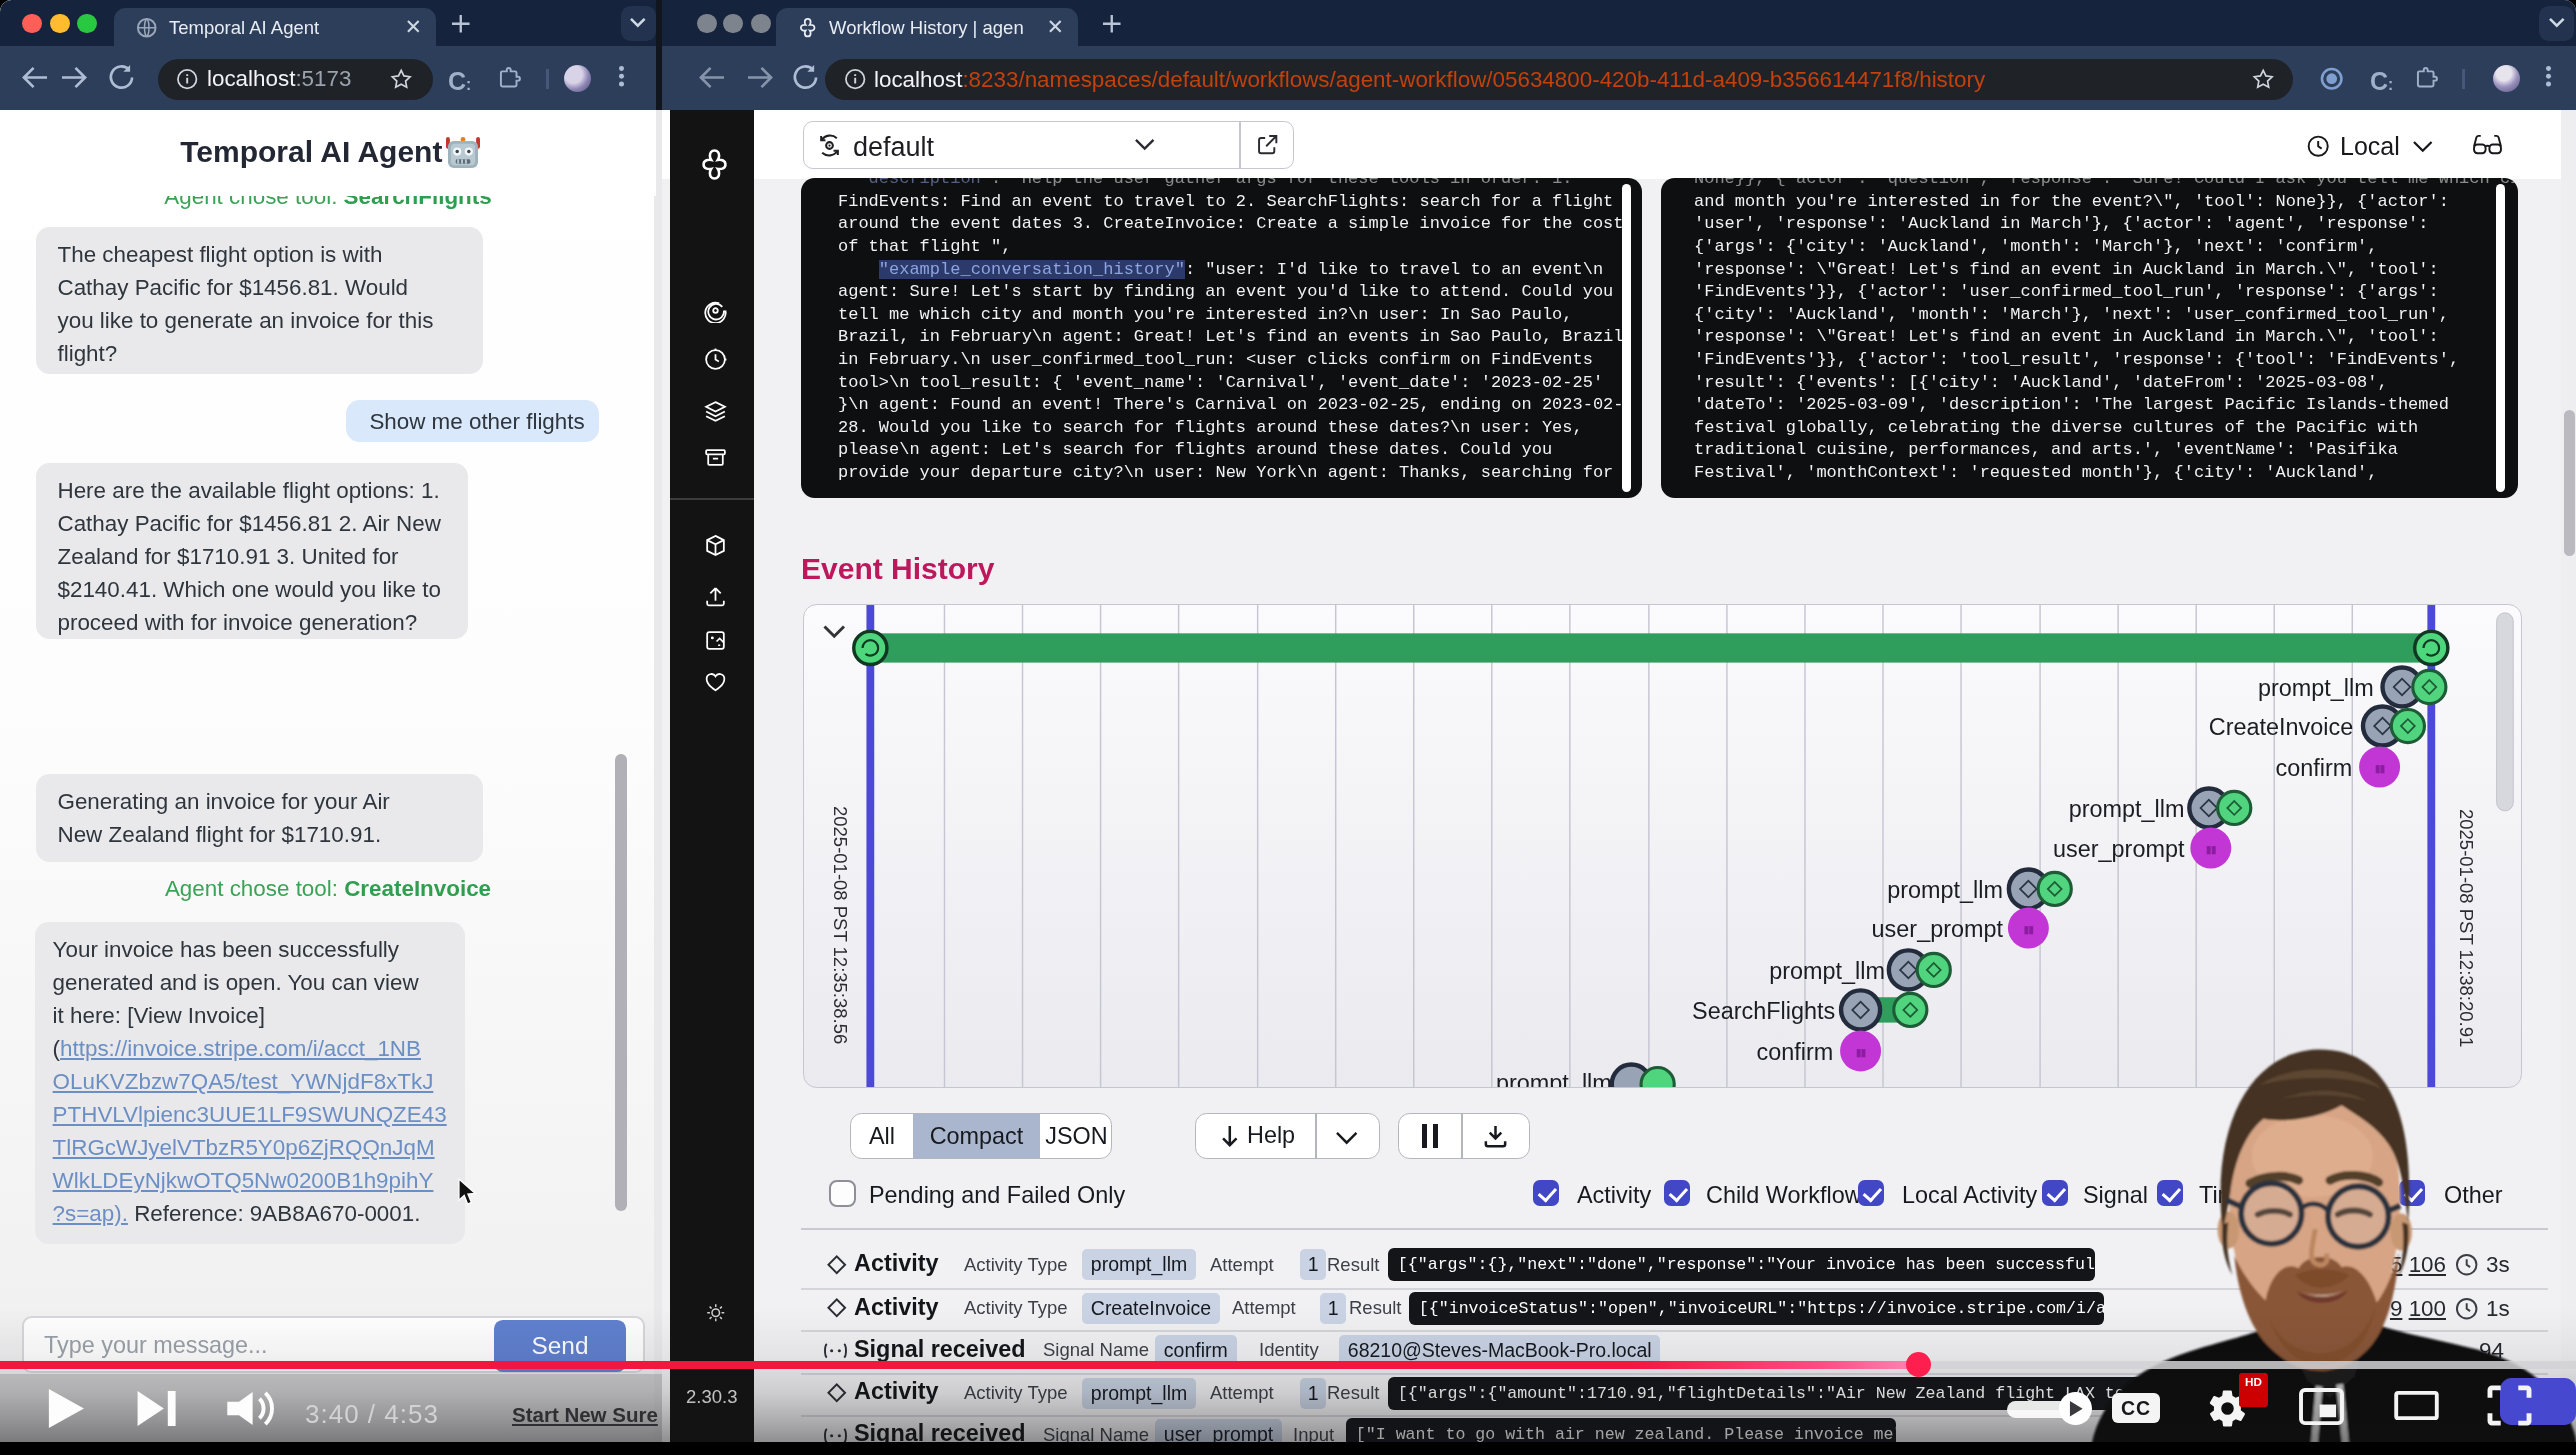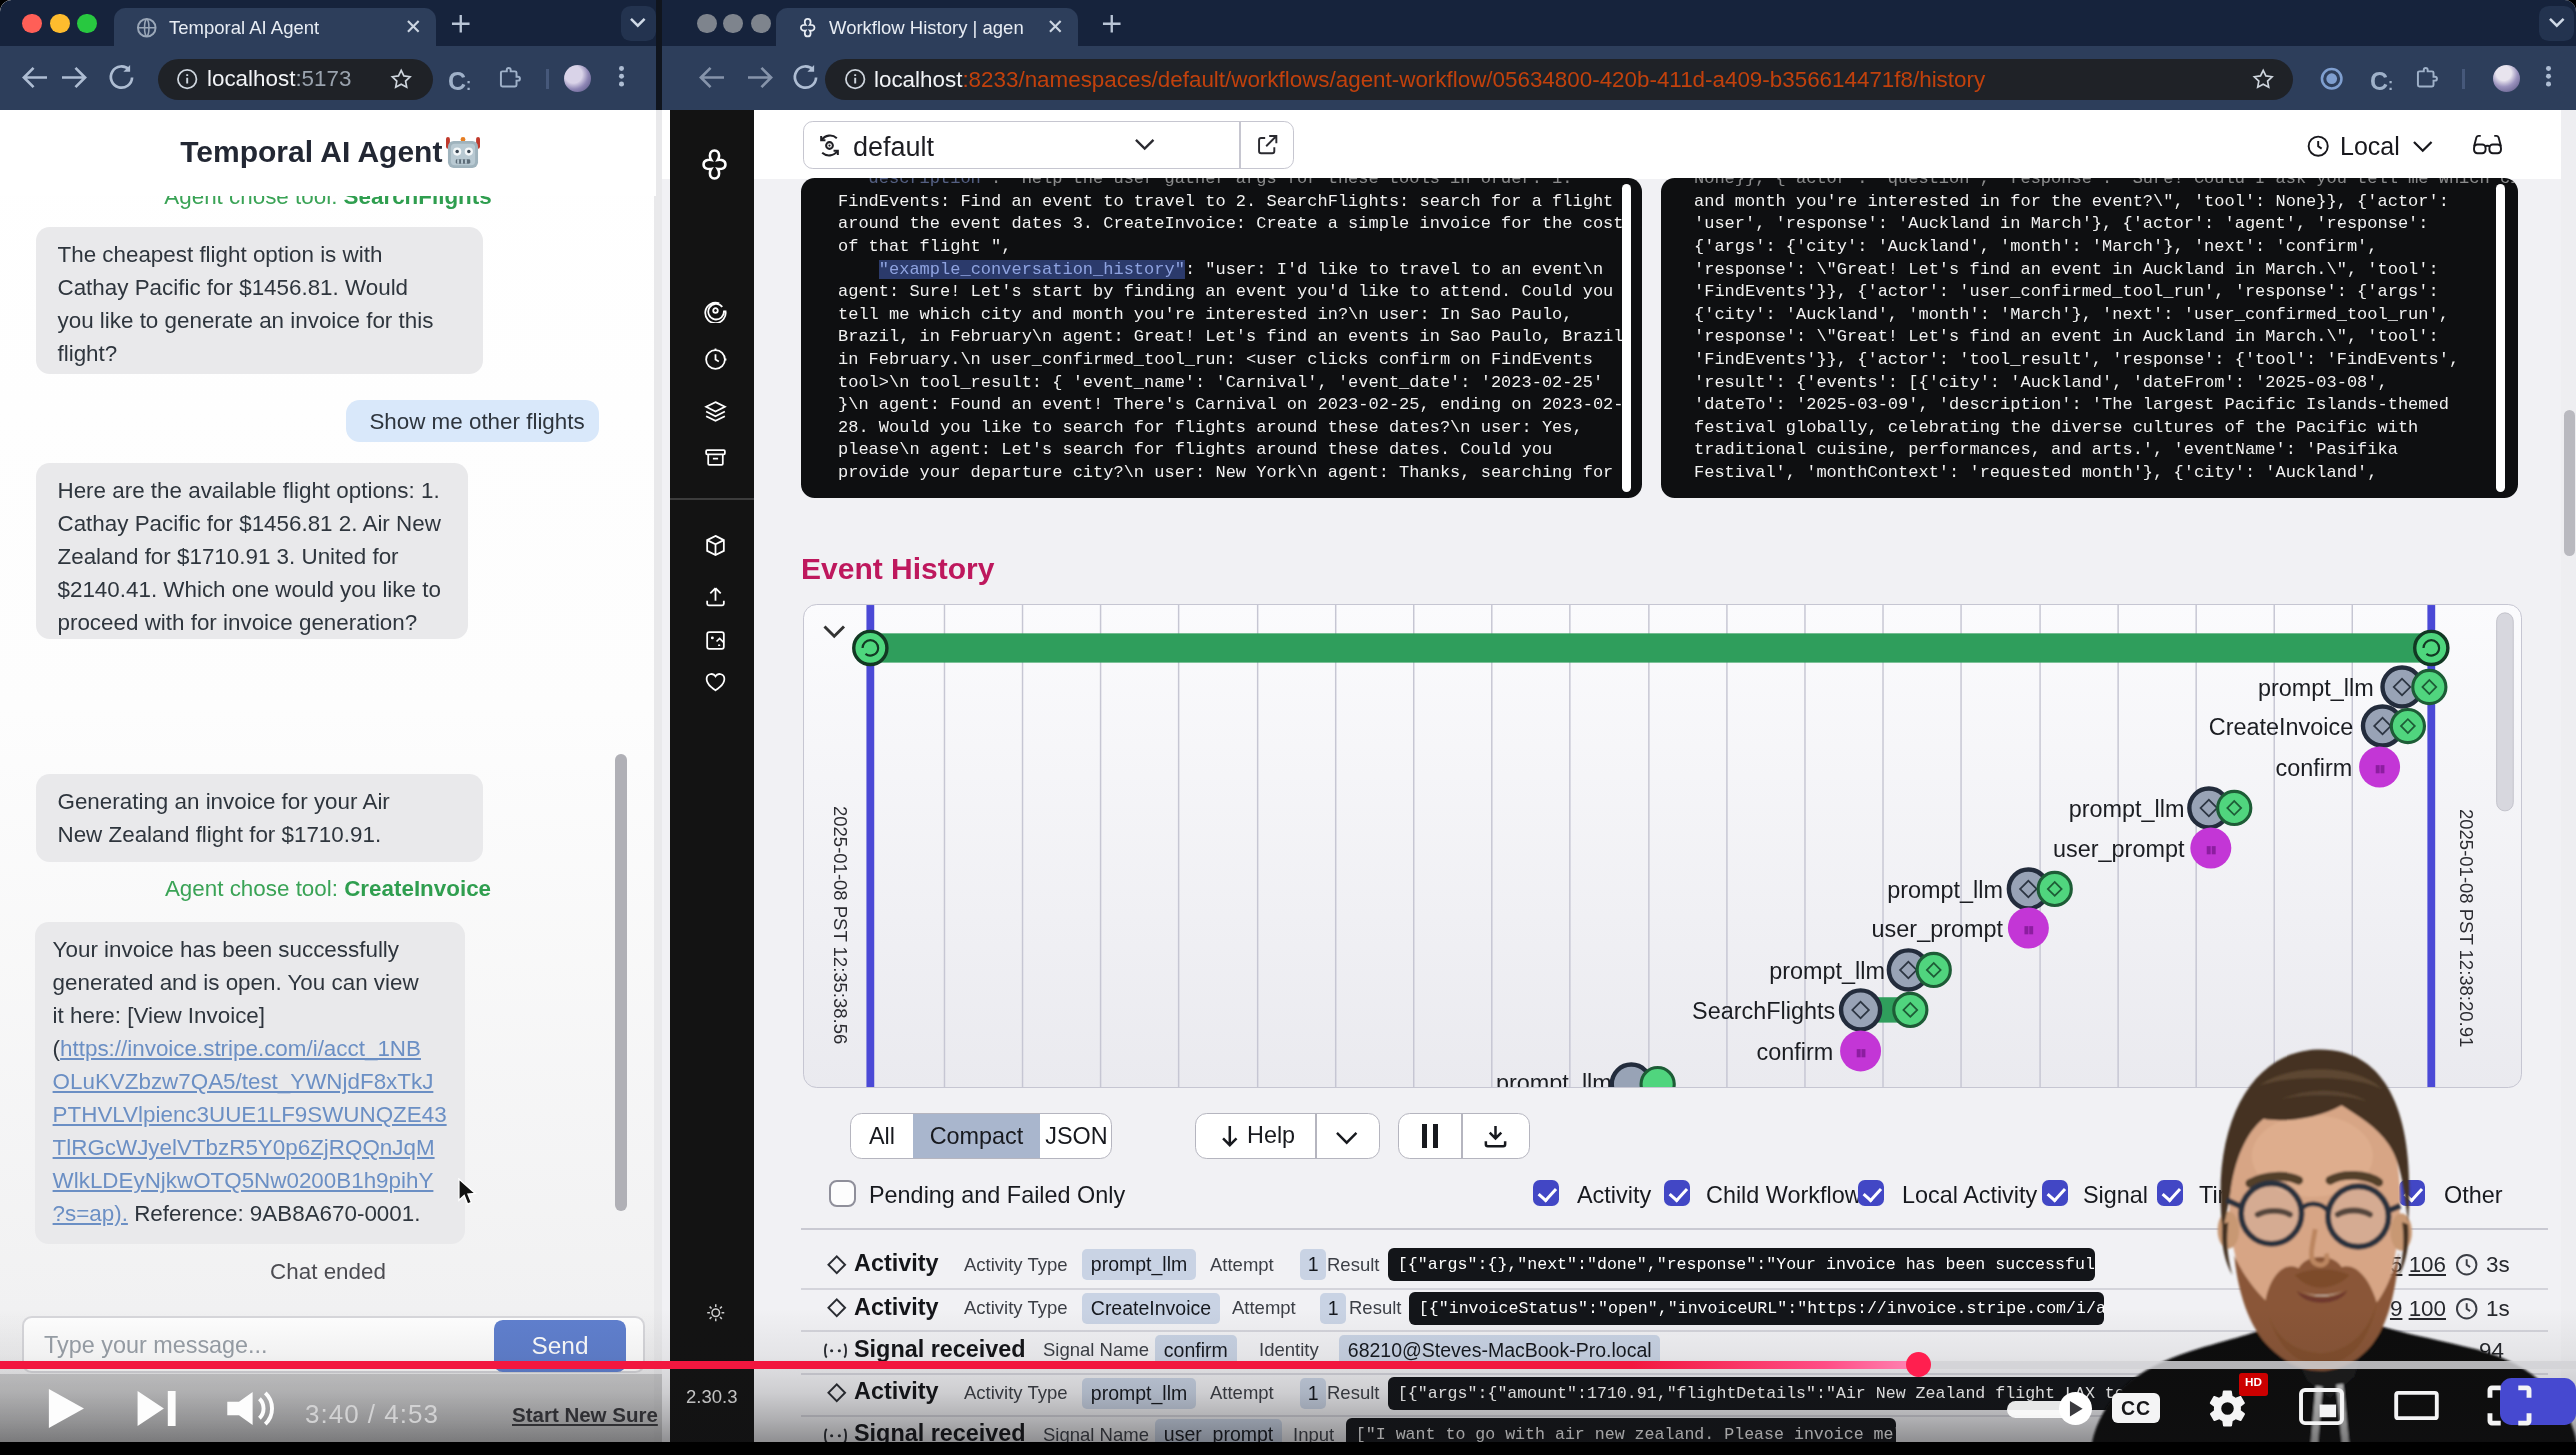--- a/index.html
+++ b/index.html
@@ -111,21 +111,20 @@
           <rect x="20.5" y="23" width="2" height="4.5" fill="#b8c9d2"></rect>
       </svg>
 
       <div class="greenline" style="left:0;top:74px;"><span>Agent chose tool: <b style="color:#2f9e4f;">SearchFlights</b></span></div>
       <div class="bubble agent" style="left:36px;top:117px;width:447px;height:147px;padding:10.7px 21.5px;">The cheapest flight option is with<br>Cathay Pacific for $1456.81. Would<br>you like to generate an invoice for this<br>flight?</div>
       <div class="bubble user" style="left:346px;top:290px;width:253px;height:42px;padding:4.9px 0 0 23.4px;">Show me other flights</div>
       <div class="bubble agent" style="left:36px;top:353px;width:432px;height:176px;padding:10.7px 21.5px;">Here are the available flight options: 1.<br>Cathay Pacific for $1456.81 2. Air New<br>Zealand for $1710.91 3. United for<br>$2140.41. Which one would you like to<br>proceed with for invoice generation?</div>
       <div class="bubble agent" style="left:36px;top:664px;width:447px;height:88px;padding:10.7px 21.5px;">Generating an invoice for your Air<br>New Zealand flight for $1710.91.</div>
       <div class="greenline" style="left:0;top:766px;"><span>Agent chose tool: <b style="color:#2f9e4f;">CreateInvoice</b></span></div>
       <div class="bubble agent" style="left:35px;top:812px;width:430px;height:322px;padding:10.7px 17.6px;">Your invoice has been successfully<br>generated and is open. You can view<br>it here: [View Invoice]<br>(<span style="color:#6b8fc4;text-decoration:underline;">https://invoice.stripe.com/i/acct_1NB<br>OLuKVZbzw7QA5/test_YWNjdF8xTkJ<br>PTHVLVlpienc3UUE1LF9SWUNQZE43<br>TlRGcWJyelVTbzR5Y0p6ZjRQQnJqM<br>WlkLDEyNjkwOTQ5Nw0200B1h9pihY<br>?s=ap).</span> Reference: 9AB8A670-0001.</div>
-      <div class="abs" style="left:0;top:1149px;width:656px;text-align:center;font-size:22.4px;color:#4c4c52;">Chat ended</div>
 
       <div class="abs" style="left:615px;top:644px;width:11.7px;height:457px;border-radius:5.9px;background:#b0b0b6;"></div>
 
       <div class="abs" style="left:21.5px;top:1206px;width:623px;height:57px;border:2px solid #d7d7db;border-radius:9.8px;background:#fff;"></div>
       <div class="abs" style="left:44px;top:1222px;font-size:23.4px;color:#9aa1a9;">Type your message...</div>
       <div class="abs" style="left:494px;top:1210px;width:132px;height:52px;border-radius:8.8px;background:#6080cf;color:#fff;font-size:24.4px;text-align:center;line-height:52px;">Send</div>
 
       <svg style="position:absolute;left:457px;top:1068px;z-index:5;" width="25" height="29" viewBox="0 0 26 30">
           <path d="M2 1l0 22 5.5-5 3.5 9 4-1.7-3.6-8.7 7.6-0.6z" fill="#111" stroke="#fff" stroke-width="1.4"></path>
         </svg>
@@ -599,21 +598,21 @@
   <div class="abs" style="left:2500px;top:1378px;width:76px;height:47px;border-radius:11.7px;background:#4649d0;"></div>
   <div class="abs" style="left:2007px;top:1401px;width:82px;height:16.6px;border-radius:8.8px;background:rgba(255,255,255,0.9);"></div>
   <div class="abs" style="left:2059px;top:1392px;width:33px;height:33px;border-radius:50%;background:#fff;"></div>
   <svg class="abs" style="left:2068px;top:1399px;" width="16.6" height="19.5" viewBox="0 0 17 20">
       <path d="M2 2 L15 10 L2 18 Z" fill="#3a3a3e"></path>
     </svg>
   <div class="abs" style="left:2112px;top:1393px;width:48px;height:30px;border-radius:5.9px;background:#f4f4f5;color:#161619;font-size:19.5px;font-weight:700;text-align:center;line-height:30px;letter-spacing:1px;">CC</div>
   <svg class="abs" style="left:2206px;top:1387px;" width="43" height="43" viewBox="0 0 24 24">
       <path fill="#f4f4f5" d="M19.4 13c0-.3.1-.7.1-1s0-.7-.1-1l2.1-1.6c.2-.2.3-.5.1-.7l-2-3.5c-.1-.2-.4-.3-.6-.2l-2.5 1c-.5-.4-1.1-.7-1.7-1l-.4-2.6c0-.2-.2-.4-.5-.4h-4c-.2 0-.4.2-.5.4l-.4 2.6c-.6.3-1.2.6-1.7 1l-2.5-1c-.2-.1-.5 0-.6.2l-2 3.5c-.1.2-.1.5.1.7L4.5 11c0 .3-.1.7-.1 1s0 .7.1 1l-2.1 1.6c-.2.2-.3.5-.1.7l2 3.5c.1.2.4.3.6.2l2.5-1c.5.4 1.1.7 1.7 1l.4 2.6c0 .2.2.4.5.4h4c.2 0 .4-.2.5-.4l.4-2.6c.6-.3 1.2-.6 1.7-1l2.5 1c.2.1.5 0 .6-.2l2-3.5c.1-.2.1-.5-.1-.7zM12 15.5A3.5 3.5 0 1 1 12 8.5a3.5 3.5 0 0 1 0 7z"></path>
     </svg>
-  <div class="abs" style="left:2239px;top:1373px;width:29px;height:23px;border-radius:2.9px;background:#cc0000;color:#fff;font-size:11.7px;font-weight:700;text-align:center;line-height:17.6px;">HD</div>
+  <div class="abs" style="left:2239px;top:1373px;width:29px;height:34px;border-radius:2.9px;background:#cc0000;color:#fff;font-size:11.7px;font-weight:700;text-align:center;line-height:17.6px;">HD</div>
   <svg class="abs" style="left:2298px;top:1387px;" width="47" height="39" viewBox="0 0 48 40">
       <rect x="3" y="3" width="42" height="34" rx="4" fill="none" stroke="#f4f4f5" stroke-width="4"></rect>
       <rect x="22" y="18" width="17" height="13" fill="#f4f4f5"></rect>
     </svg>
   <svg class="abs" style="left:2394px;top:1391px;" width="45" height="29" viewBox="0 0 46 30">
       <rect x="2" y="2" width="42" height="26" rx="2" fill="none" stroke="#f4f4f5" stroke-width="4"></rect>
     </svg>
   <svg class="abs" style="left:2487px;top:1385px;" width="45" height="41" viewBox="0 0 46 42">
       <path d="M3 13 V5 a2 2 0 0 1 2-2 h9 M32 3 h9 a2 2 0 0 1 2 2 v8 M43 29 v8 a2 2 0 0 1-2 2 h-9 M14 39 H5 a2 2 0 0 1-2-2 v-8" fill="none" stroke="#f4f4f5" stroke-width="5"></path>
     </svg>

